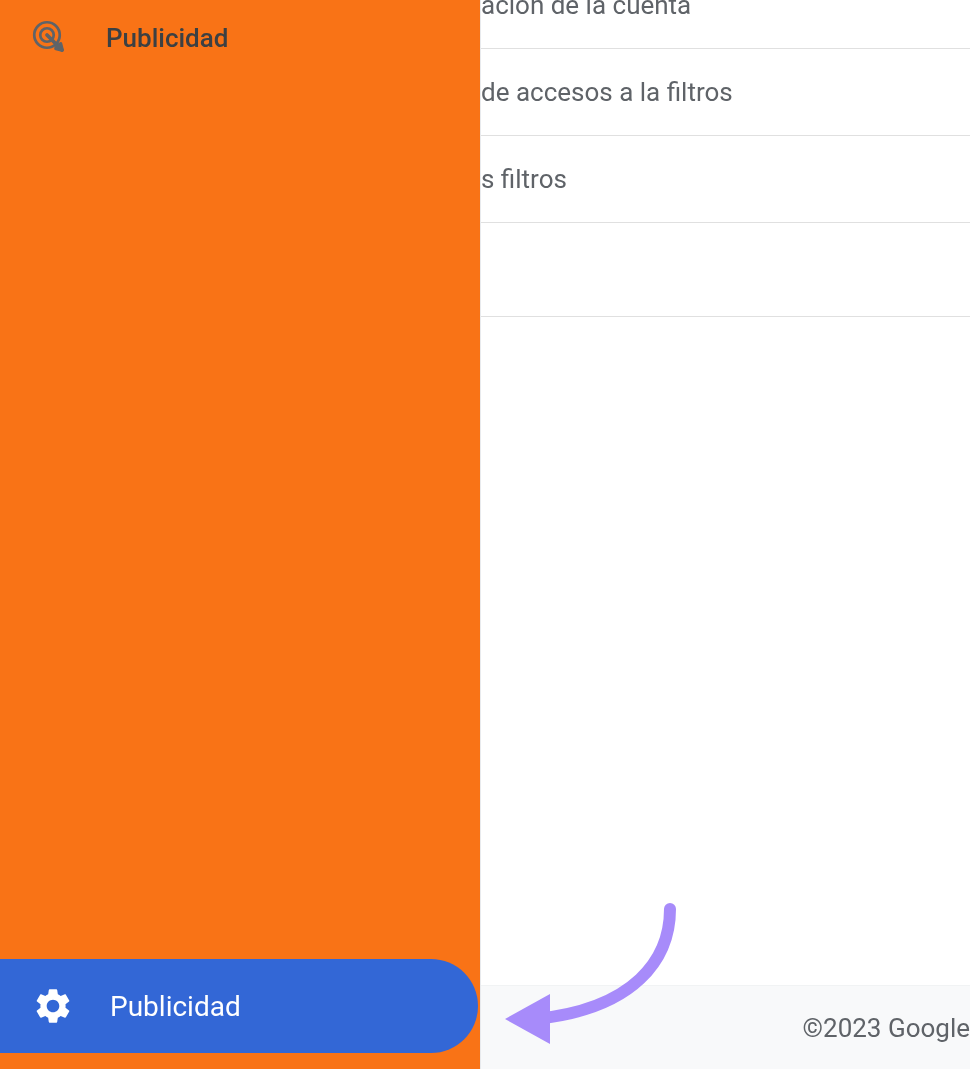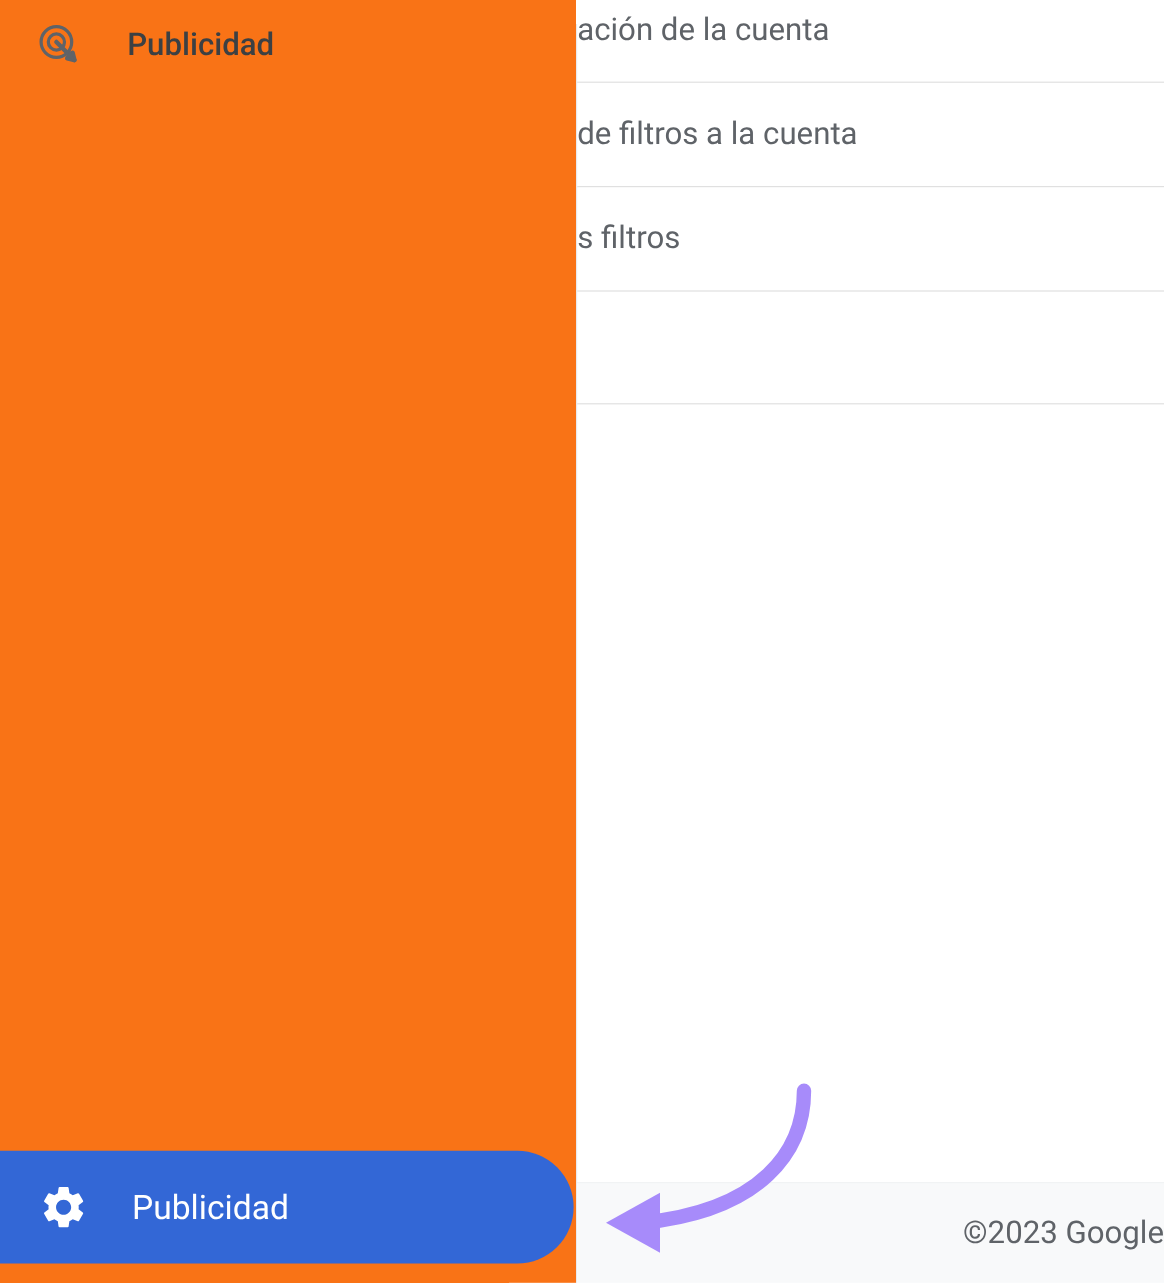--- a/index.html
+++ b/index.html
@@ -69,21 +69,20 @@
       color: #fff;
       font-weight: 400;
     }
     .content {
       position: absolute;
       left: 480px;
       top: 0;
       right: 0;
       bottom: 0;
       border-left: 1px solid #e8eaed;
-      margin-top: 20px;
     }
     .content-row {
       padding: 28px 20px 28px 0;
       border-bottom: 1px solid #e0e0e0;
       color: #5f6368;
       font-size: 26px;
       white-space: nowrap;
       overflow: hidden;
     }
     .content-row:first-child {
@@ -140,21 +139,21 @@
       <svg viewBox="0 0 24 24" width="42" height="42" fill="#fff">
         <path d="M19.14,12.94c0.04-0.3,0.06-0.61,0.06-0.94c0-0.32-0.02-0.64-0.07-0.94l2.03-1.58c0.18-0.14,0.23-0.41,0.12-0.61 l-1.92-3.32c-0.12-0.22-0.37-0.29-0.59-0.22l-2.39,0.96c-0.5-0.38-1.03-0.7-1.62-0.94L14.4,2.81c-0.04-0.24-0.24-0.41-0.48-0.41 h-3.84c-0.24,0-0.43,0.17-0.47,0.41L9.25,5.35C8.66,5.59,8.12,5.92,7.63,6.29L5.24,5.33c-0.22-0.08-0.47,0-0.59,0.22L2.74,8.87 C2.62,9.08,2.66,9.34,2.86,9.48l2.03,1.58C4.84,11.36,4.8,11.69,4.8,12s0.02,0.64,0.07,0.94l-2.03,1.58 c-0.18,0.14-0.23,0.41-0.12,0.61l1.92,3.32c0.12,0.22,0.37,0.29,0.59,0.22l2.39-0.96c0.5,0.38,1.03,0.7,1.62,0.94l0.36,2.54 c0.05,0.24,0.24,0.41,0.48,0.41h3.84c0.24,0,0.44-0.17,0.47-0.41l0.36-2.54c0.59-0.24,1.13-0.56,1.62-0.94l2.39,0.96 c0.22,0.08,0.47,0,0.59-0.22l1.92-3.32c0.12-0.22,0.07-0.47-0.12-0.61L19.14,12.94z M12,15.6c-1.98,0-3.6-1.62-3.6-3.6 s1.62-3.6,3.6-3.6s3.6,1.62,3.6,3.6S13.98,15.6,12,15.6z"></path>
       </svg>
     </span>
     <span class="label">Publicidad</span>
   </div>
 </div>
 
 <div class="content">
   <div class="content-row">ación de la cuenta</div>
-  <div class="content-row">de filtros a la cuenta</div>
+  <div class="content-row">de accesos a la filtros</div>
   <div class="content-row">s filtros</div>
   <div class="content-row" style="height:94px;"></div>
 
   <div class="footer-area">
     <span class="footer-text">©2023 Google </span>
   </div>
 </div>
 
 <div class="arrow-annotation">
   <svg viewBox="0 0 200 160" width="200" height="160">

